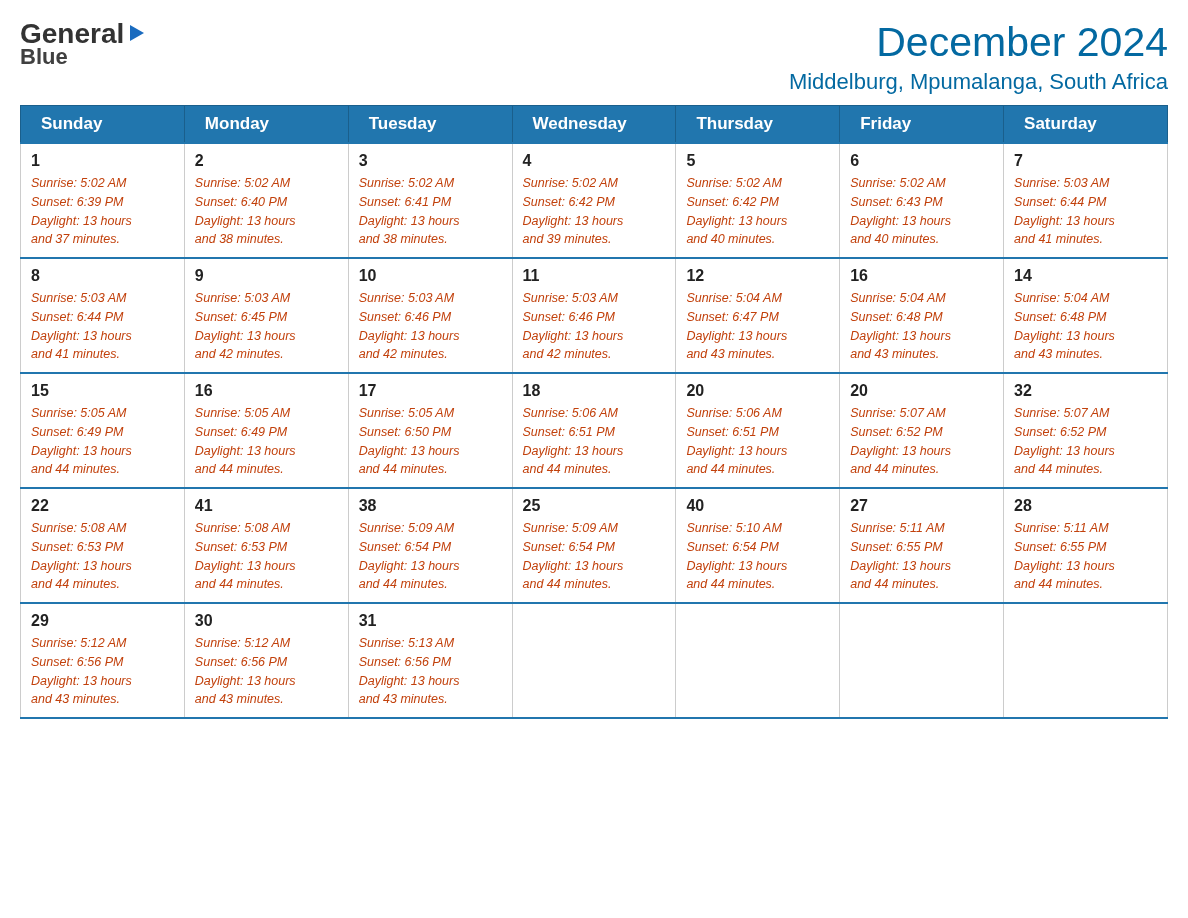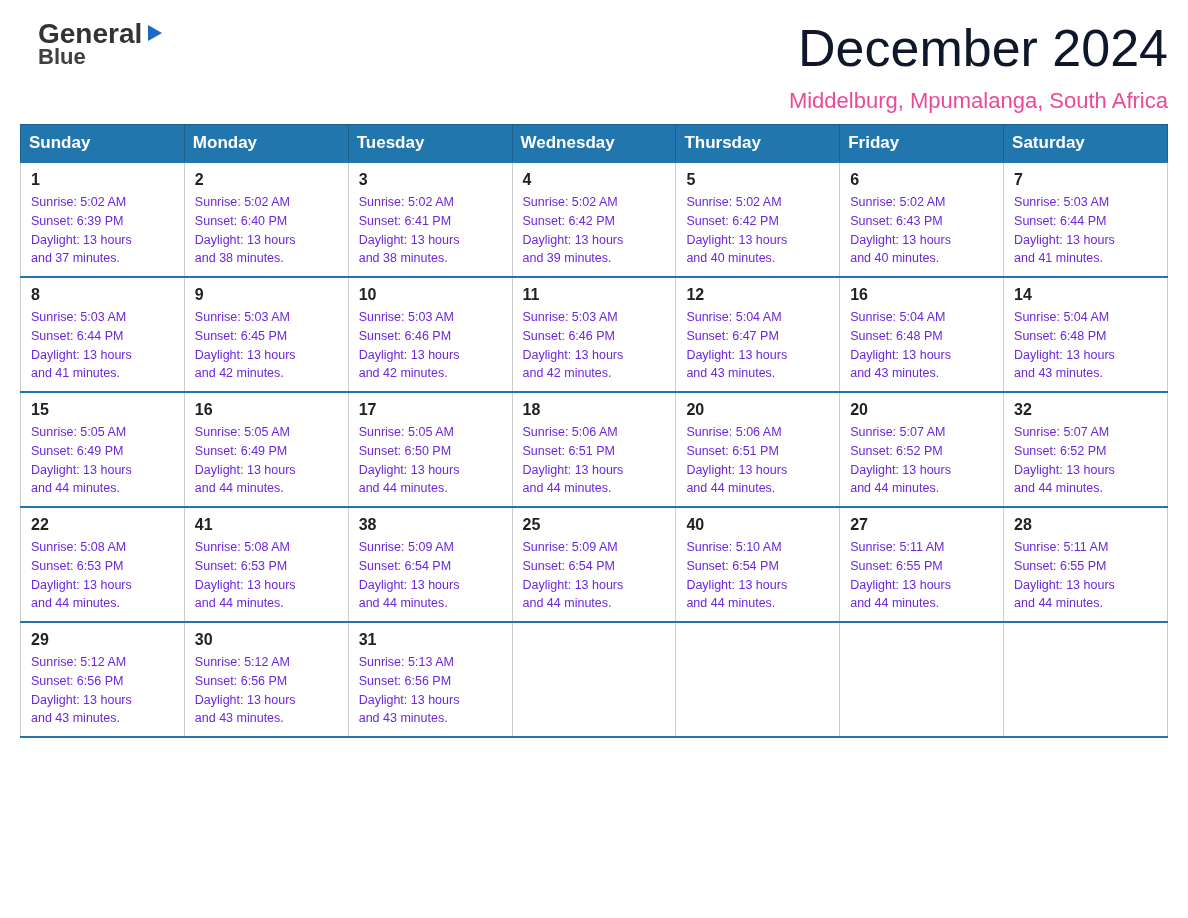--- a/index.html
+++ b/index.html
@@ -13,59 +13,58 @@
     .header-area {
       display: flex;
       justify-content: space-between;
       align-items: flex-start;
       margin-bottom: 10px;
     }
     .logo-area {
       display: flex;
       flex-direction: column;
       align-items: flex-start;
-      margin-left: 18px;
     }
     .logo-text {
       font-size: 28px;
       font-weight: bold;
       color: #333;
       line-height: 1;
     }
     .logo-blue-line {
       color: #404040;
       font-size: 22px;
       font-weight: bold;
       margin-top: -4px;
     }
     .title-area {
       text-align: right;
     }
     .month-title {
-      font-size: 52px;
+      font-size: 41px;
       font-weight: normal;
-      color: #0f172a;
+      color: #0369a1;
       line-height: 1.1;
     }
     .location-title {
       font-size: 22px;
-      color: #ec4899;
-      margin-top: 11px;
+      color: #0369a1;
+      margin-top: 4px;
     }
     table {
       width: 100%;
       border-collapse: collapse;
       margin-top: 8px;
     }
     thead tr th {
       background-color: #2176ae;
       color: #fff;
       font-size: 17px;
       font-weight: bold;
-      padding: 8px 8px;
+      padding: 8px 20px;
       text-align: left;
       border: 1px solid #1a5f8c;
     }
     tbody tr td {
       vertical-align: top;
       padding: 8px 10px;
       border: 1px solid #ccc;
       font-size: 13px;
       color: #333;
       background: #fff;
@@ -74,22 +73,23 @@
     }
     tbody tr td .day-num {
       font-size: 16px;
       font-weight: bold;
       color: #222;
       display: block;
       margin-bottom: 4px;
     }
     tbody tr td .day-info {
       font-size: 12.5px;
-      color: #6d28d9;
+      color: #c2410c;
       line-height: 1.5;
+      font-style: italic;
     }
     tbody tr:last-child td {
       border-bottom: 2px solid #2176ae;
     }
     tbody tr td:first-child {
       border-left: 1px solid #ccc;
     }
     thead tr th:first-child {
       border-left: 1px solid #1a5f8c;
     }

